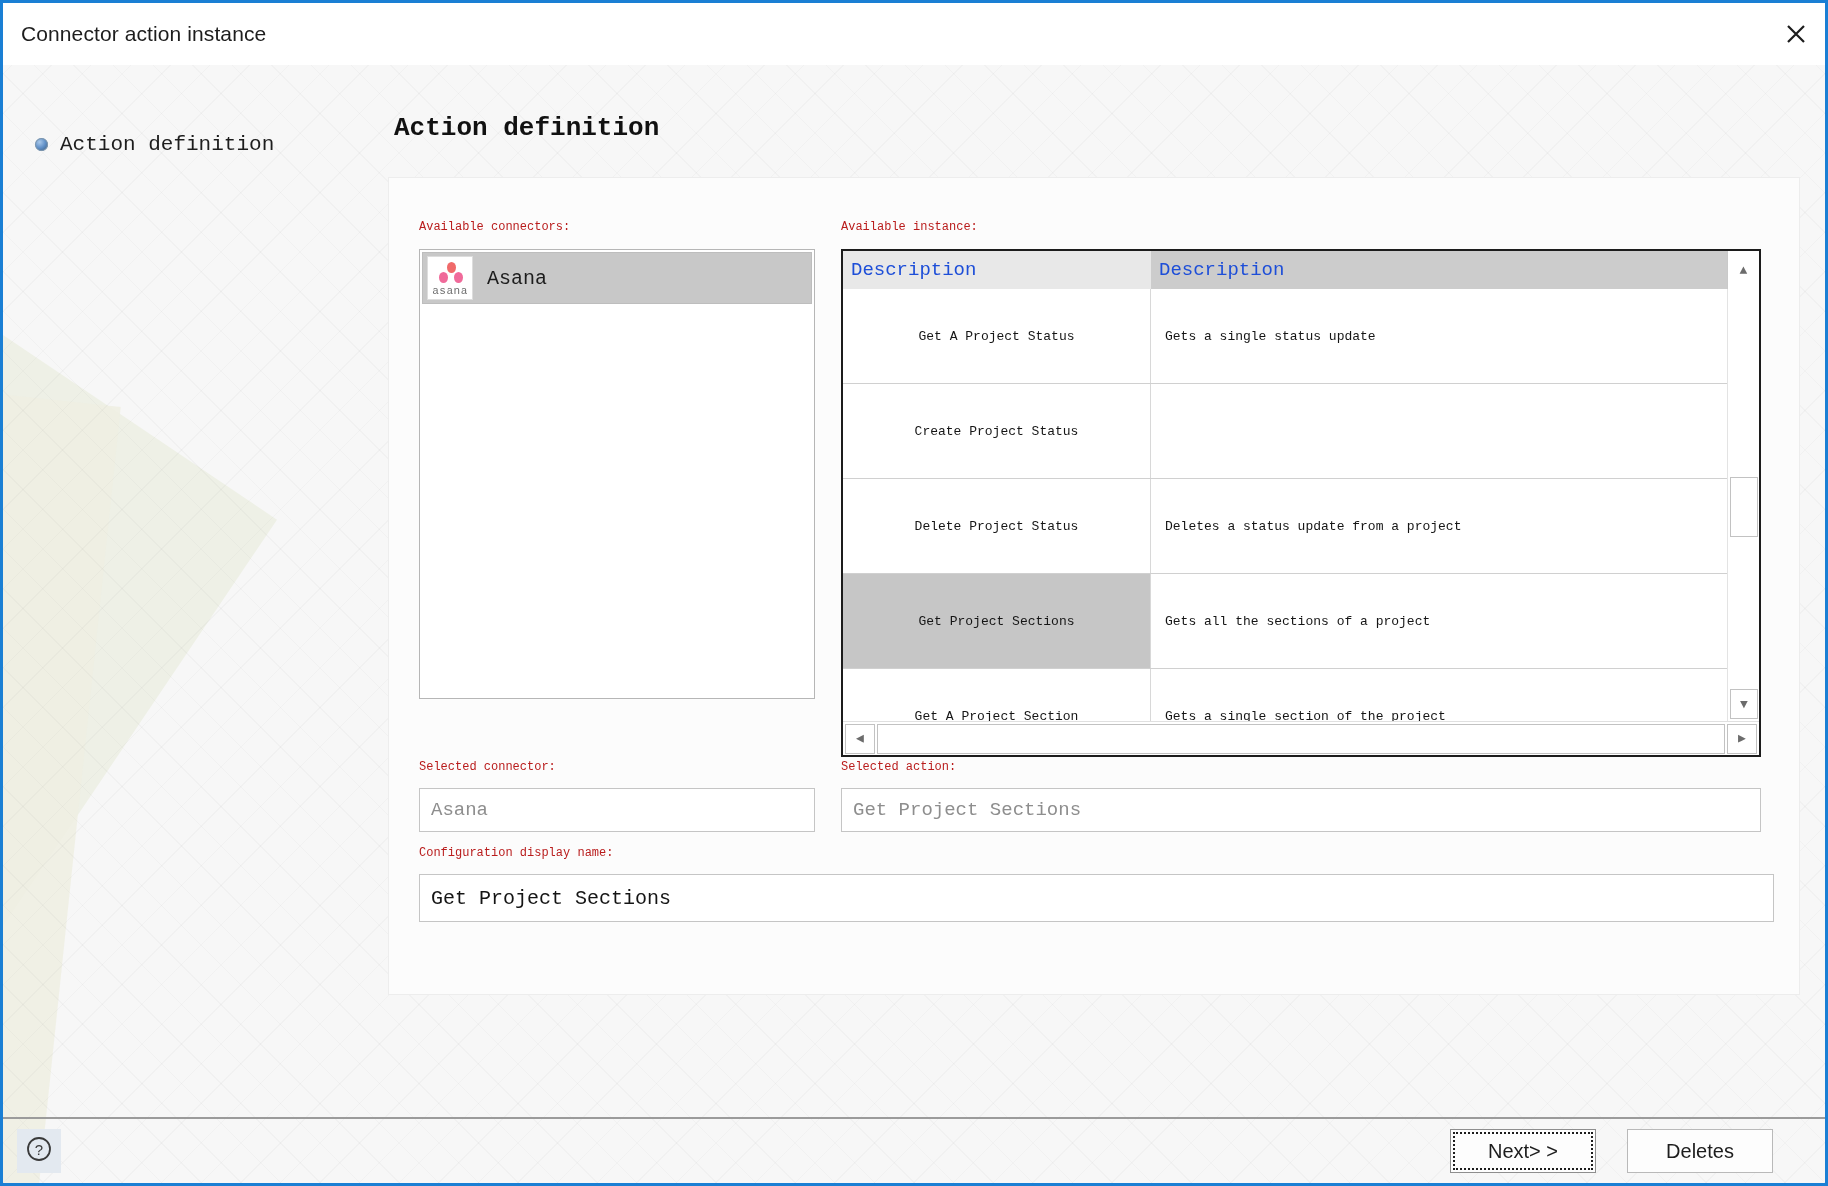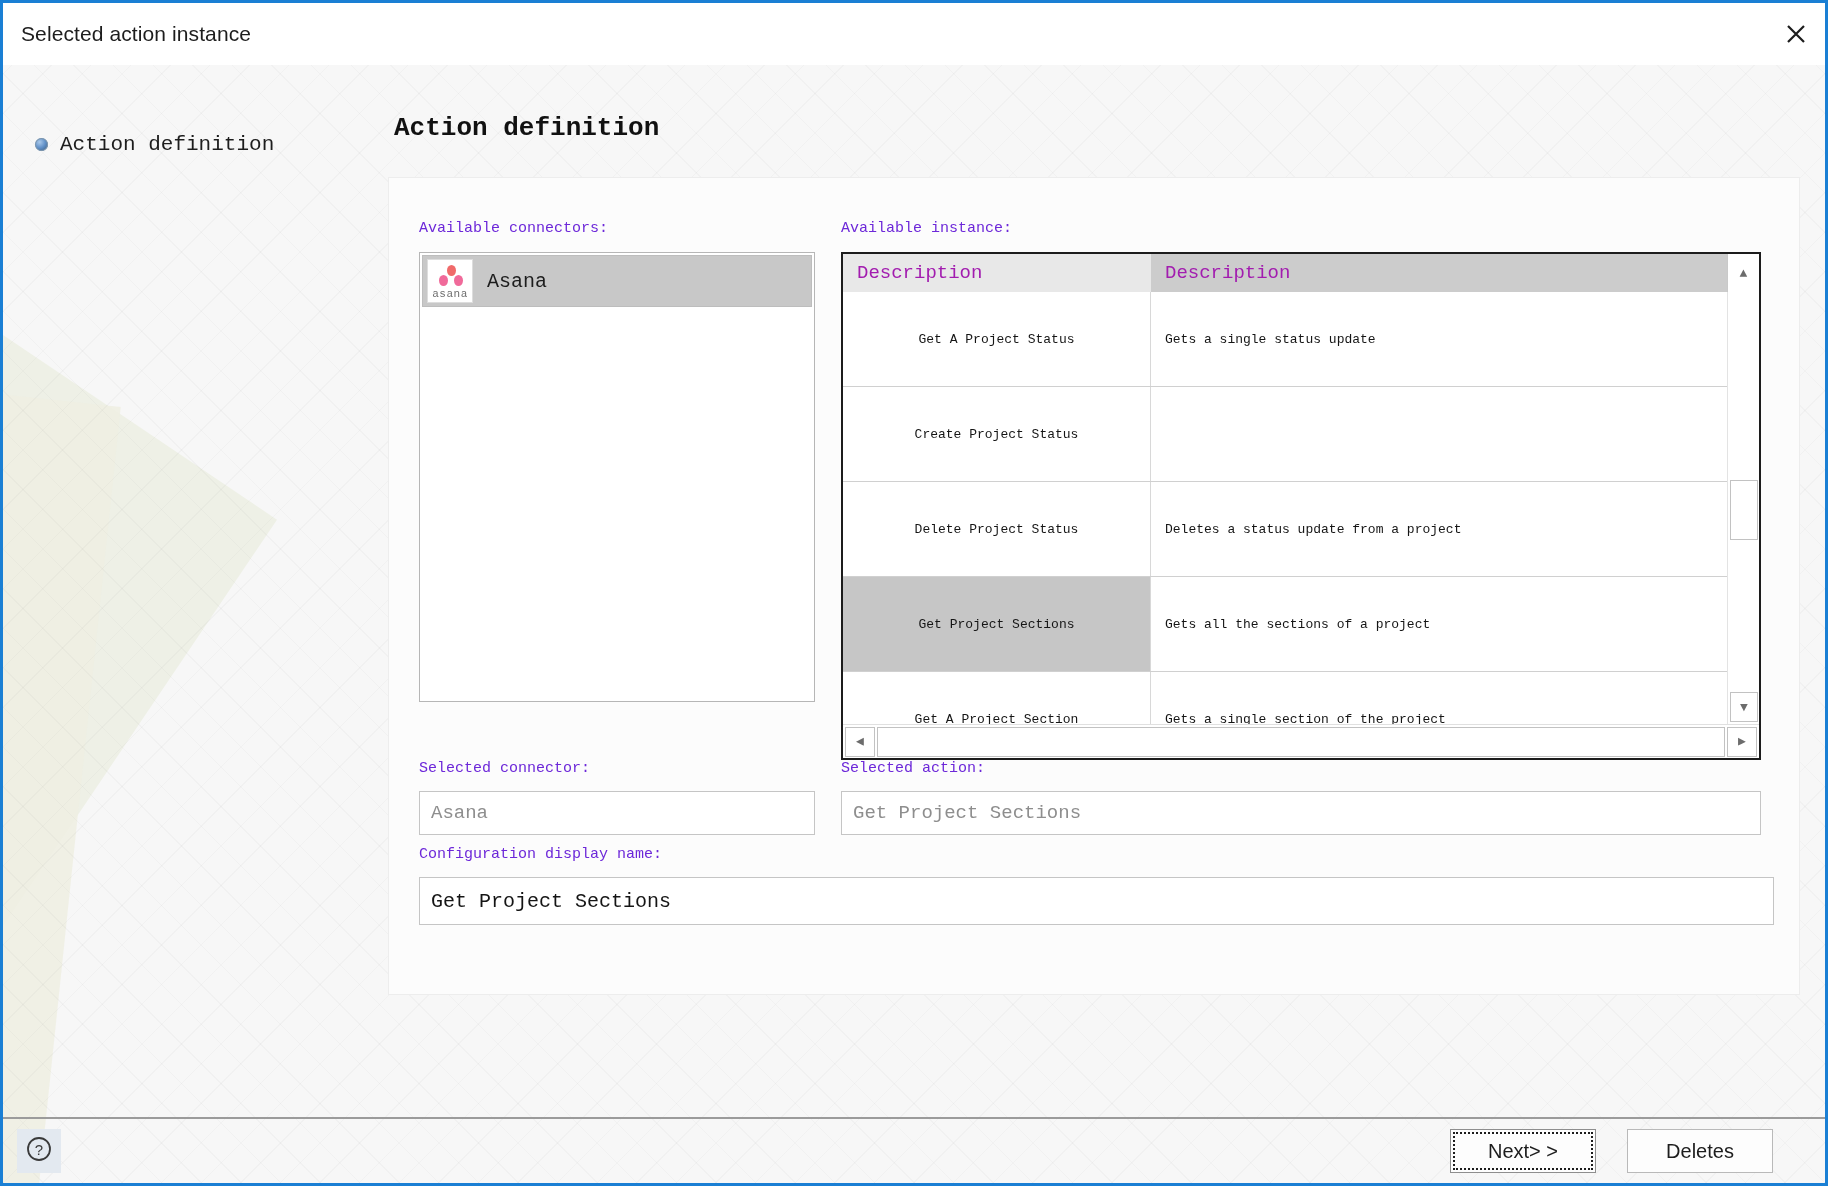--- a/index.html
+++ b/index.html
@@ -126,22 +126,22 @@
   .panel {
     position: absolute;
     left: 0; top: 112px;
     width: 1412px;
     height: 818px;
     background: #fcfcfc;
     border: 1px solid #ededed;
   }
 
   .field-label {
-    font-size: 15px;
-    color: #6d28d9;
+    font-size: 12px;
+    color: #b91c1c;
   }
 
   
   .connectors-wrap {
     position: absolute;
     left: 30px; top: 42px;
     width: 396px;
   }
   .listbox {
     margin-top: 15px;
@@ -198,23 +198,23 @@
     position: relative;
     overflow: hidden;
   }
   .tbl-head {
     display: flex;
     height: 38px;
     background: #cccccc;
   }
   .th {
     font-size: 19px;
-    color: #a21caf;
+    color: #1d4ed8;
     display: flex; align-items: center;
-    padding-left: 14px;
+    padding-left: 8px;
     cursor: pointer;
   }
   .th.c1 { width: 308px; background: #e8e8e8; }
   .th.c2 { flex: 1; background: #cccccc; }
   .tbl-head .vscroll-cap {
     width: 32px;
     background: #ffffff;
     border-left: 1px solid #c9c9c9;
     display: flex; align-items: center; justify-content: center;
     cursor: pointer;
@@ -377,21 +377,21 @@
 
 <div id="app">
 
   <div class="watermark">
     <div class="wm-a"></div>
     <div class="wm-b"></div>
   </div>
   <div class="texture"></div>
 
   <div class="titlebar">
-    <div class="title-text">Selected action instance</div>
+    <div class="title-text">Connector action instance</div>
     <div class="close-btn">
       <span>
         <svg width="26" height="26" viewBox="0 0 26 26">
           <path d="M5 5 L21 21 M21 5 L5 21" stroke="#1c1c1c" stroke-width="2.2" fill="none"></path>
         </svg>
       </span>
     </div>
   </div>
 
   <div class="dialog-body">

